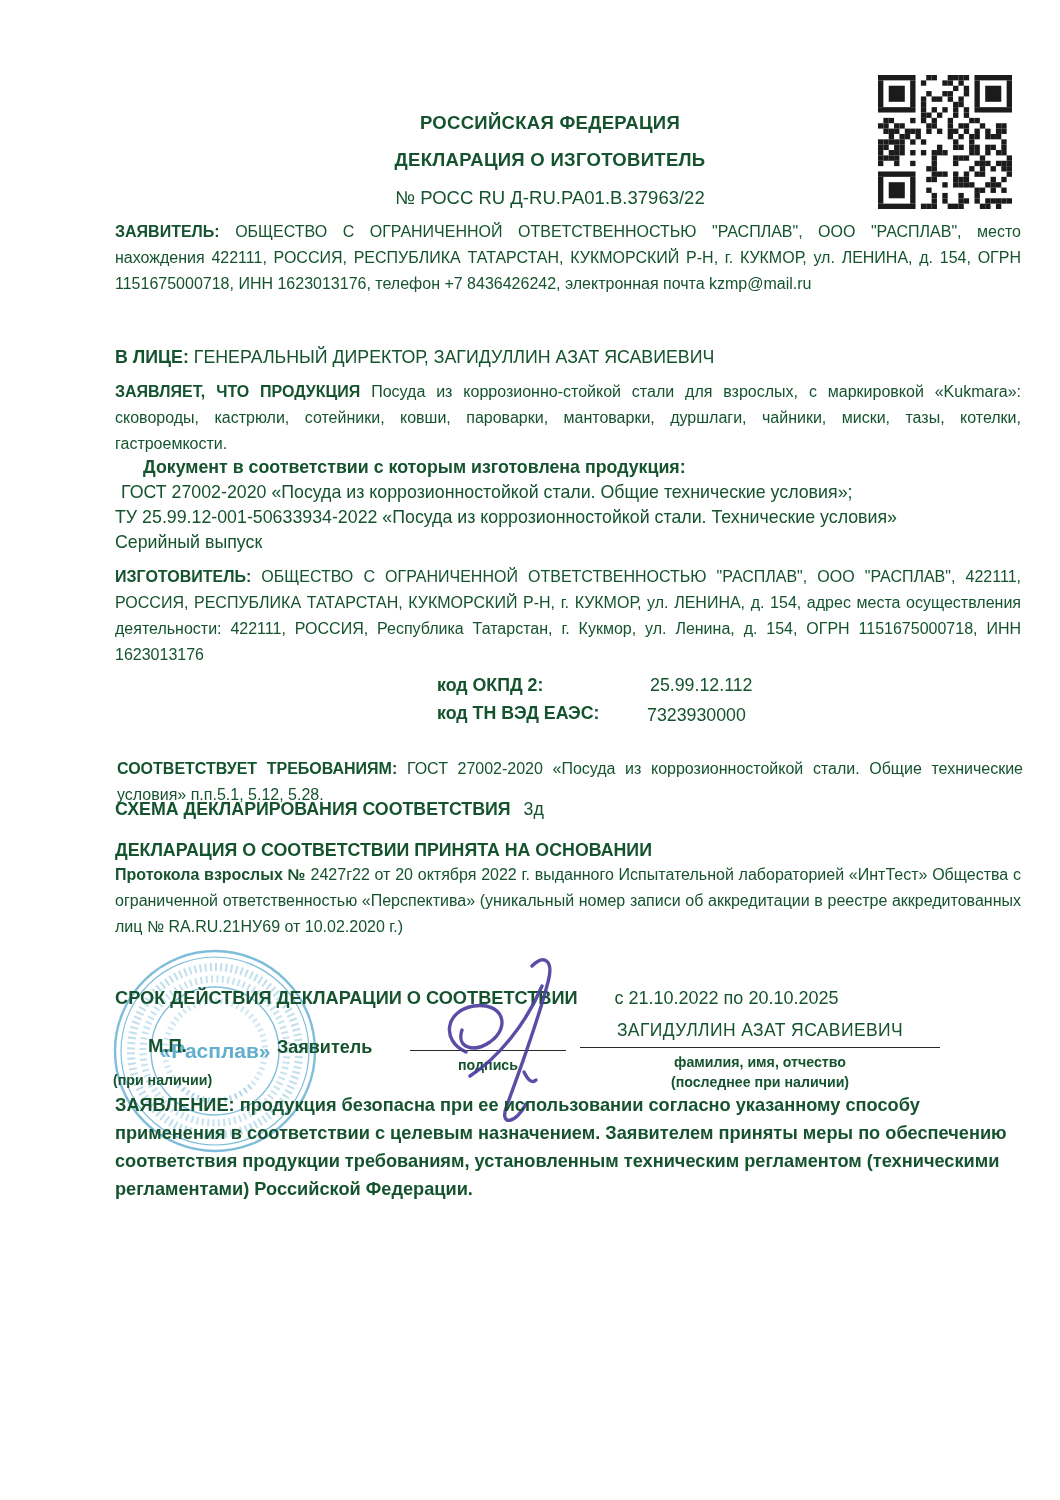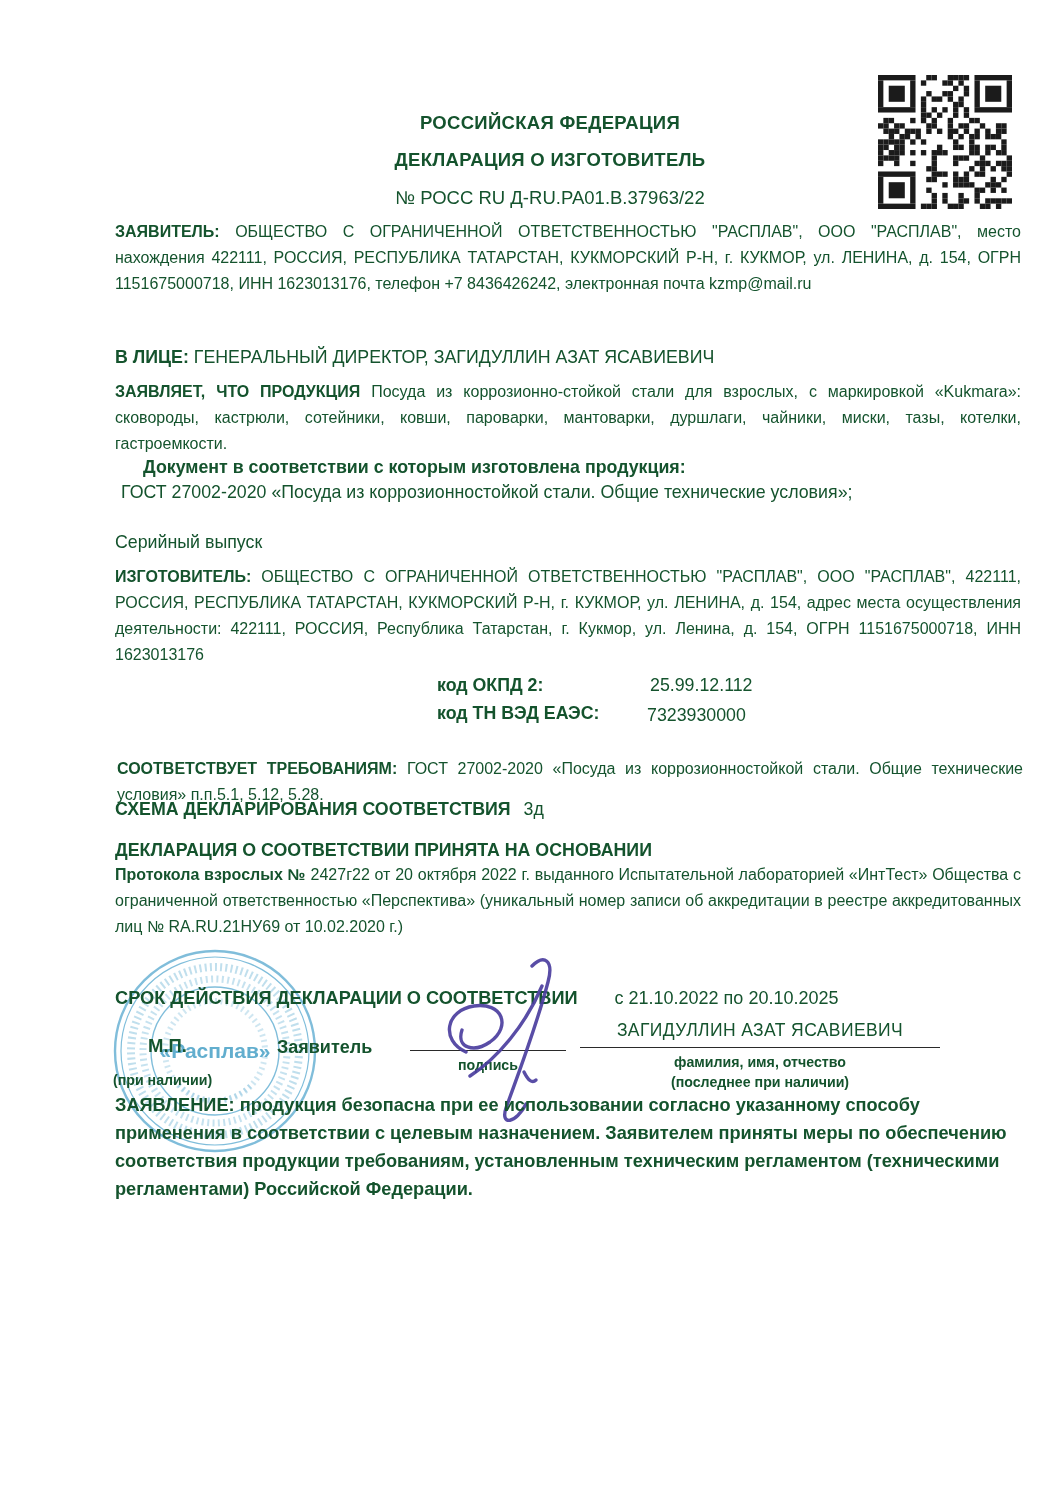--- a/index.html
+++ b/index.html
@@ -250,20 +250,21 @@
     <span class="b">В ЛИЦЕ:</span>
     <span>ГЕНЕРАЛЬНЫЙ ДИРЕКТОР, ЗАГИДУЛЛИН АЗАТ ЯСАВИЕВИЧ</span>
   </div>
 
   <div class="abs par" style="left:115px;top:379px;width:906px;">
     <span class="b">ЗАЯВЛЯЕТ, ЧТО ПРОДУКЦИЯ</span>
     <span>Посуда из коррозионно-стойкой стали для взрослых, с маркировкой «Kukmara»: сковороды, кастрюли, сотейники, ковши, пароварки, мантоварки, дуршлаги, чайники, миски, тазы, котелки, гастроемкости.</span>
   </div>
   <div class="abs line1 b" style="left:115px;top:454px;width:906px;margin-left:28px;">Документ в соответствии с которым изготовлена продукция:</div>
   <div class="abs line1" style="left:121px;top:479px;width:906px;">ГОСТ 27002-2020 «Посуда из коррозионностойкой стали. Общие технические условия»;</div>
+  <div class="abs line1" style="left:115px;top:504px;width:906px;">ТУ 25.99.12-001-50633934-2022 «Посуда из коррозионностойкой стали. Технические условия»</div>
   <div class="abs line1" style="left:115px;top:529px;width:906px;">Серийный выпуск</div>
 
   <div class="abs par" style="left:115px;top:564px;width:906px;">
     <span class="b">ИЗГОТОВИТЕЛЬ:</span>
     <span>ОБЩЕСТВО С ОГРАНИЧЕННОЙ ОТВЕТСТВЕННОСТЬЮ "РАСПЛАВ", ООО "РАСПЛАВ", 422111, РОССИЯ, РЕСПУБЛИКА ТАТАРСТАН, КУКМОРСКИЙ Р-Н, г. КУКМОР, ул. ЛЕНИНА, д. 154, адрес места осуществления деятельности: 422111, РОССИЯ, Республика Татарстан, г. Кукмор, ул. Ленина, д. 154, ОГРН 1151675000718, ИНН 1623013176</span>
   </div>
 
   <div class="abs line1 b" style="left:437px;top:672px;">код ОКПД 2:</div>
   <div class="abs line1" style="left:650px;top:672px;">25.99.12.112</div>
   <div class="abs line1 b" style="left:437px;top:700px;">код ТН ВЭД ЕАЭС:</div>

